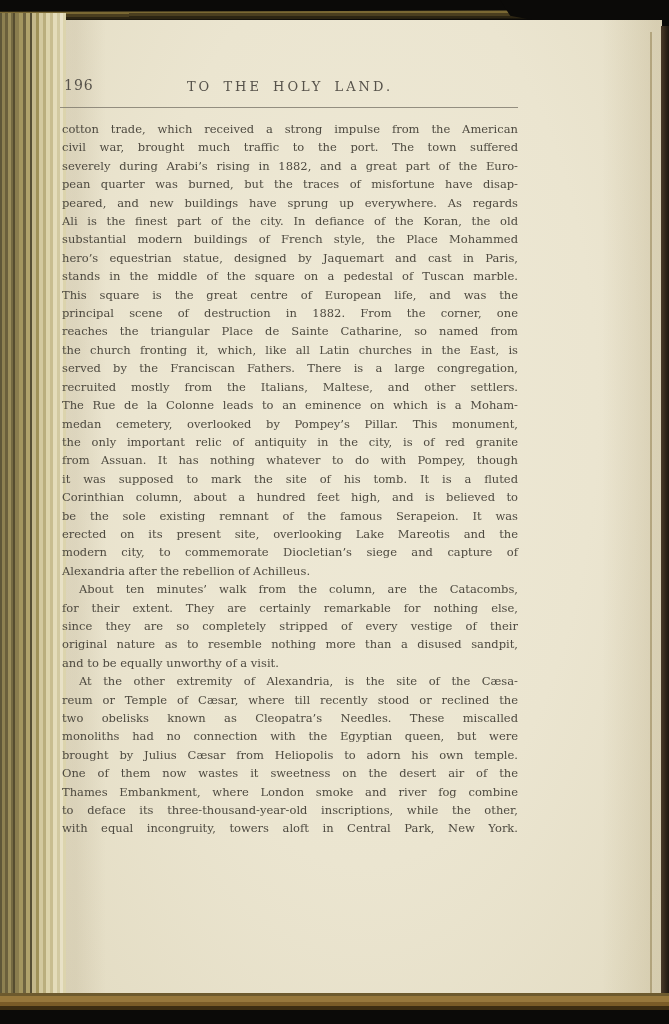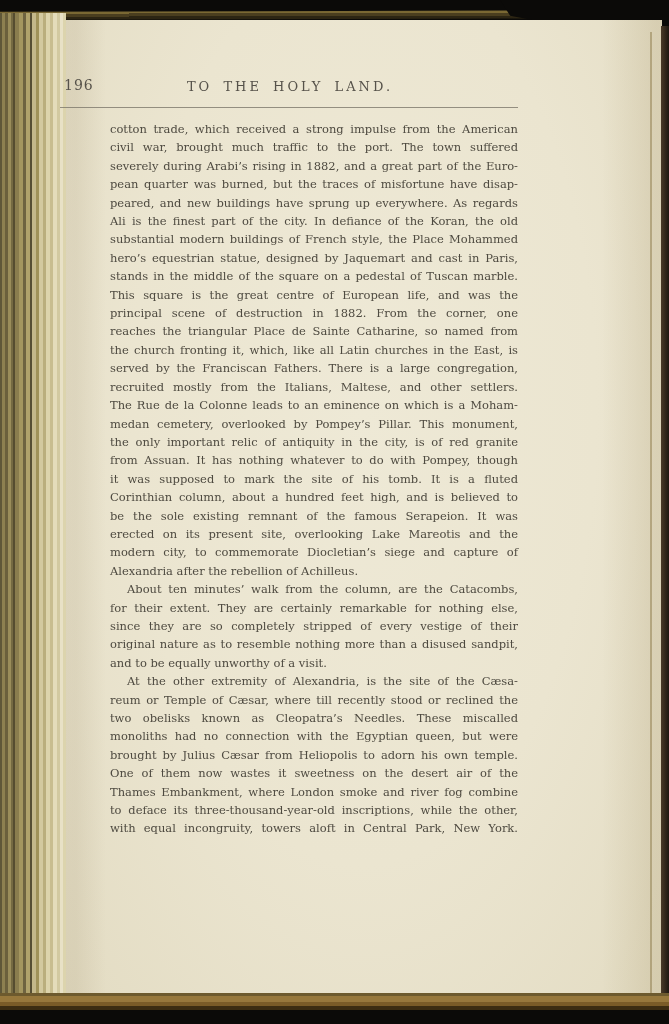--- a/index.html
+++ b/index.html
@@ -74,21 +74,21 @@
     position:absolute;left:60px;top:107px;width:458px;height:1px;
     background:#7d786c;opacity:.8;
   }
   
   .body-text{
     position:absolute;left:62px;top:120px;width:456px;
     color:var(--ink,#4e4a40);
     font-size:11.5px;line-height:18.4px;
   }
   .line{
-    text-align:justify;text-align-last:justify;margin-left:48px;
+    text-align:justify;text-align-last:justify;
     -moz-text-align-last:justify;
   }
   .line.last{text-align-last:left;-moz-text-align-last:left;}
   .line.indent{text-indent:17px;}
 </style>
 </head>
 <body>
 
 <div class="scene" style="--paper: #ebe5d0; --ink: #4e4a40; --header-ink: #56524a; --cover-black: #0b0a08; --gilt: #97783c;">
   <div class="board-top"></div>

